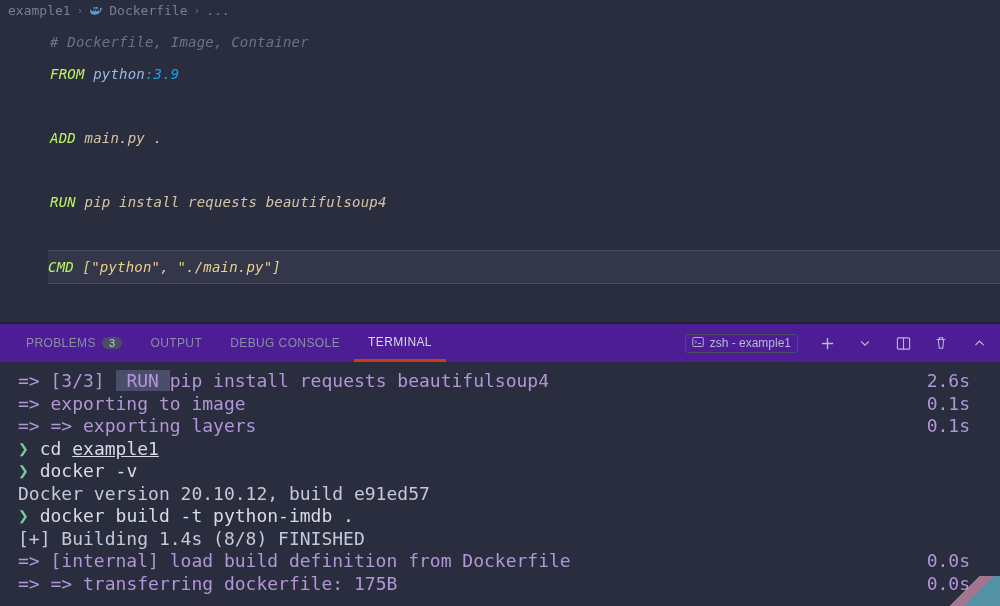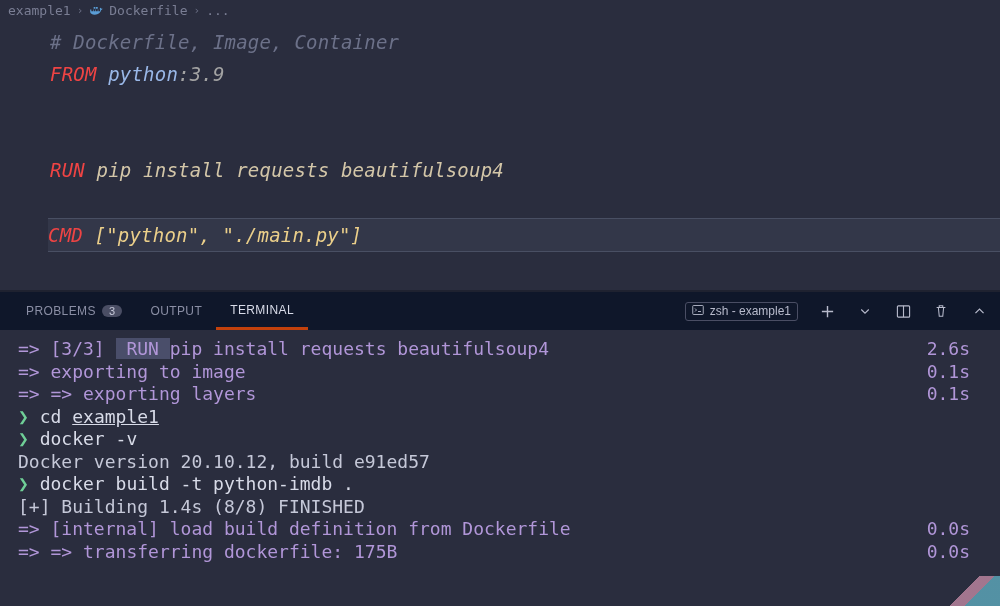--- a/index.html
+++ b/index.html
@@ -23,46 +23,46 @@
   }
   .breadcrumb .chev { color: #6a6e84; font-size: 11px; }
   .breadcrumb .docker-icon {
     width: 14px; height: 14px;
     display: inline-flex; align-items: center; justify-content: center;
   }
   .editor {
     padding: 6px 0 0 50px;
     line-height: 32px;
     font-style: italic;
-    font-size: 19px;
+    font-size: 14px;
     letter-spacing: 0.2px;
   }
   .editor .line { white-space: pre; }
   .editor .line.highlight {
     background: rgba(120,130,160,0.12);
     border-top: 1px solid rgba(140,150,180,0.25);
     border-bottom: 1px solid rgba(140,150,180,0.25);
     margin-left: -2px;
   }
   .comment { color: #6c7189; }
-  .keyword { color: #ef4444; font-style: italic; }
+  .keyword { color: #bef264; font-style: italic; }
   .string  { color: #ebcf8a; }
   .link    { color: #9ab8e8; }
-  .plain   { color: #a3a3a3; }
+  .plain   { color: #0ea5e9; }
   .cmdargs { color: #d3c6a8; }
   .panel-divider { height: 2px; background: #1f2230; margin-top: 38px; }
   .panel-tabs {
     display: flex;
     align-items: center;
     height: 38px;
     padding: 0 12px;
     font-family: -apple-system, BlinkMacSystemFont, 'Segoe UI', sans-serif;
     font-size: 12px;
     color: #8a8ea4;
-    background: #0f172a;
+    background: #4c1d95;
   }
   .tab {
     padding: 0 14px;
     height: 100%;
     display: flex;
     align-items: center;
     cursor: pointer;
     letter-spacing: 0.4px;
   }
   .tab.active {
@@ -135,34 +135,36 @@
   </span>
   <span>Dockerfile</span>
   <span class="chev">›</span>
   <span>...</span>
 </div>
 
 <div class="editor" id="editor-body">
     <div class="line"><span class="comment"># Dockerfile, Image, Container</span></div>
     <div class="line"><span class="keyword">FROM</span> <span class="link">python</span><span class="plain">:3.9</span></div>
     <div class="line">&nbsp;</div>
+    <div class="line"><span class="keyword">ADD</span> <span class="cmdargs">main.py .</span></div>
     <div class="line">&nbsp;</div>
     <div class="line"><span class="keyword">RUN</span> <span class="cmdargs">pip install requests beautifulsoup4</span></div>
     <div class="line">&nbsp;</div>
     <div class="line highlight"><span class="keyword">CMD</span> <span class="string">["python", "./main.py"]</span></div>
   </div>
 
 <div class="panel-divider"></div>
 
 <div class="panel-tabs">
   <div class="tab">
     <span>PROBLEMS</span>
     <span class="badge">3</span>
   </div>
   <div class="tab">OUTPUT</div>
+  <div class="tab">DEBUG CONSOLE</div>
   <div class="tab active">TERMINAL</div>
 
   <div class="panel-actions">
     <div class="shell-indicator">
       <span>
         <svg viewBox="0 0 16 16" width="12" height="12">
             <rect x="1" y="2" width="14" height="12" rx="1" fill="none" stroke="#b8bbcc" stroke-width="1.2"></rect>
             <path d="M4 6l2 2-2 2M8 10h4" stroke="#b8bbcc" stroke-width="1.2" fill="none"></path>
           </svg>
       </span>

